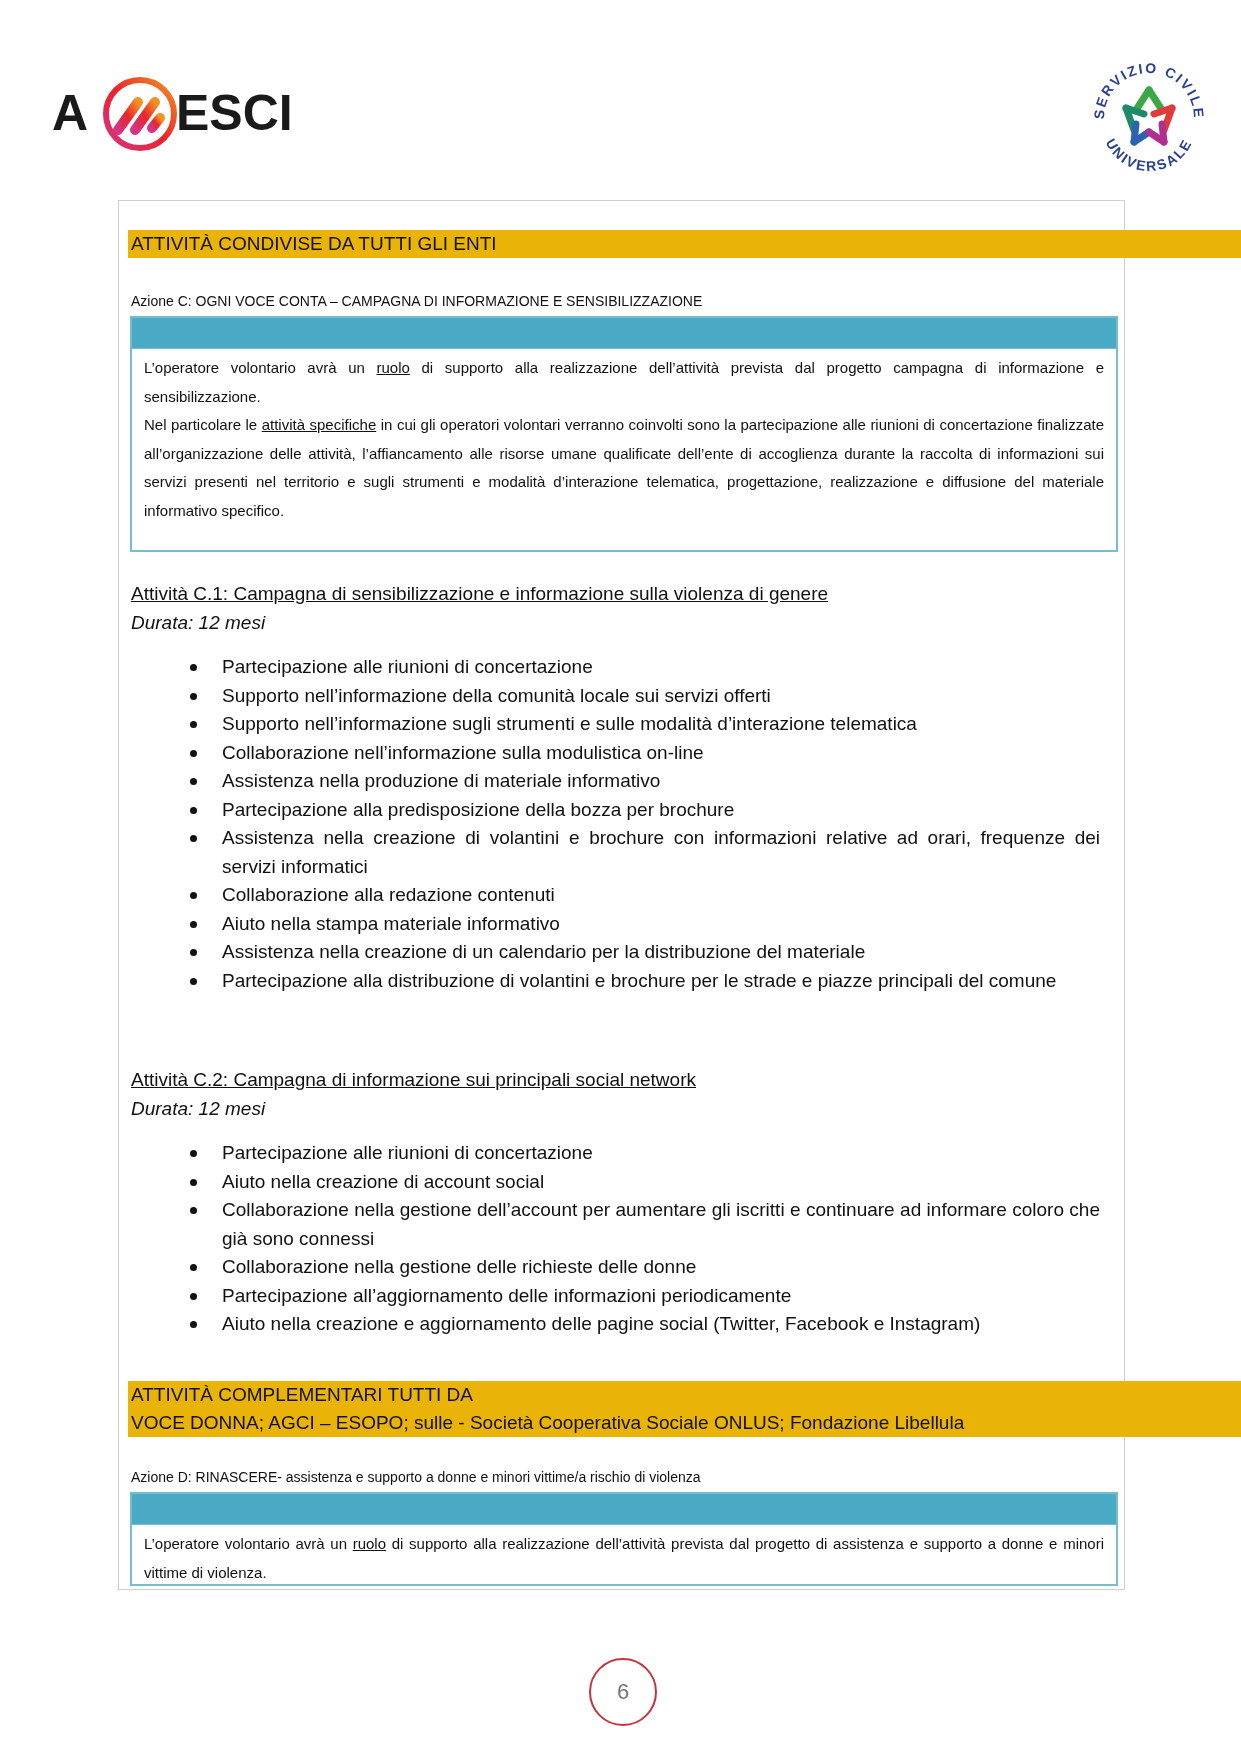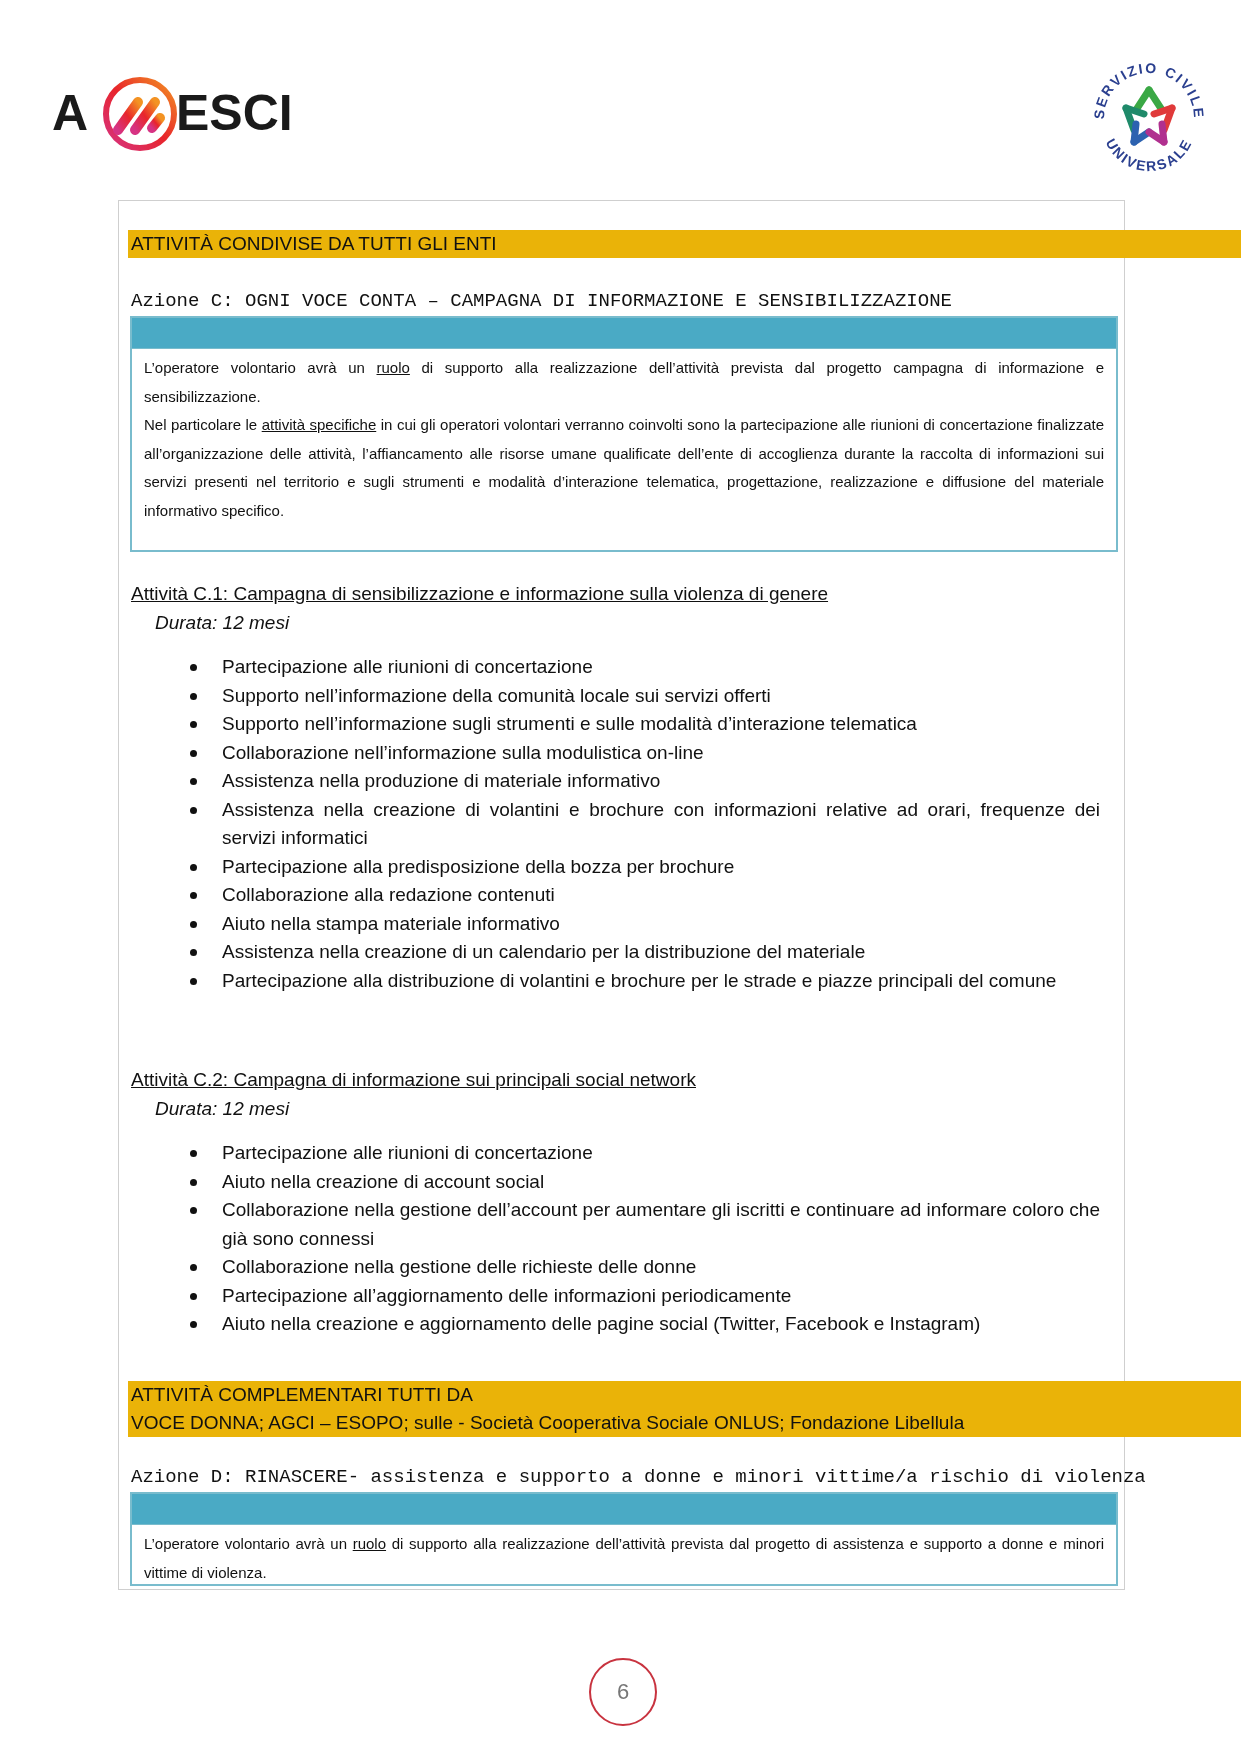--- a/index.html
+++ b/index.html
@@ -6,34 +6,34 @@
   body { width:1241px; height:1755px; position:relative; overflow:hidden;
          font-family:"Liberation Sans", sans-serif; color:#111; }
   .logo-amesci { position:absolute; left:52px; top:72px; width:270px; height:90px; }
   .logo-scu { position:absolute; left:1086px; top:52px; width:126px; height:126px; }
   .frame { position:absolute; left:118px; top:200px; width:1007px; height:1390px;
            border:1px solid #cfcfcf; box-sizing:border-box; }
   .band { position:absolute; left:128px; width:1173px; background:#eab308;
           font-size:19px; line-height:28px; padding-left:3px; box-sizing:border-box; }
   .band1 { top:230px; height:28px; }
   .band2 { top:1381px; height:56px; }
-  .heading { position:absolute; left:131px; font-size:19px; line-height:24px;font-family:Liberation Mono, monospace; }
+  .heading { position:absolute; left:131px; font-size:14px; line-height:24px; }
   .h-azC { top:289px; }
   .h-azD { top:1465px; }
   .box { position:absolute; left:130px; width:988px; border:2px solid #79bccd;
          box-sizing:border-box; background:#fff; }
   .box-head { height:30px; background:#4aaac5; border-bottom:1px solid #79bccd; }
   .boxC { top:316px; height:236px; }
   .boxD { top:1492px; height:94px; }
   .box-body { padding:5px 12px 0 12px; font-size:15px; line-height:28.5px;
               text-align:justify; }
   .u { text-decoration:underline; }
   .section { position:absolute; left:131px; width:985px; font-size:19px; }
   .sec-title { line-height:28.5px; text-decoration:underline; }
-  .durata { font-style:italic; line-height:28.5px;margin-left:24px; }
+  .durata { font-style:italic; line-height:28.5px; }
   ul.bullets { list-style:none; margin:16px; padding:0; }
   ul.bullets li { position:relative; padding-left:75px; line-height:28.5px;
                   text-align:justify; }
   ul.bullets li .dot { position:absolute; left:43px; top:11px; width:7px; height:7px;
                        border-radius:50%; background:#111; }
   .secC1 { top:580px; }
   .secC2 { top:1066px; }
   .page-num { position:absolute; left:589px; top:1658px; width:68px; height:68px;
               border:2px solid #c8333f; border-radius:50%; box-sizing:border-box;
               text-align:center; line-height:64px; font-size:22px; color:#777; }
@@ -108,22 +108,22 @@
 
 <div class="section secC1">
   <div class="sec-title">Attività C.1: Campagna di sensibilizzazione e informazione sulla violenza di genere</div>
   <div class="durata">Durata: 12 mesi</div>
   <ul class="bullets">
       <li><span class="dot"></span><span>Partecipazione alle riunioni di concertazione</span></li>
       <li><span class="dot"></span><span>Supporto nell’informazione della comunità locale sui servizi offerti</span></li>
       <li><span class="dot"></span><span>Supporto nell’informazione sugli strumenti e sulle modalità d’interazione telematica</span></li>
       <li><span class="dot"></span><span>Collaborazione nell’informazione sulla modulistica on-line</span></li>
       <li><span class="dot"></span><span>Assistenza nella produzione di materiale informativo</span></li>
+      <li><span class="dot"></span><span>Partecipazione alla predisposizione della bozza per brochure</span></li>
       <li><span class="dot"></span><span>Assistenza nella creazione di volantini e brochure con informazioni relative ad orari, frequenze dei servizi informatici</span></li>
-      <li><span class="dot"></span><span>Partecipazione alla predisposizione della bozza per brochure</span></li>
       <li><span class="dot"></span><span>Collaborazione alla redazione contenuti</span></li>
       <li><span class="dot"></span><span>Aiuto nella stampa materiale informativo</span></li>
       <li><span class="dot"></span><span>Assistenza nella creazione di un calendario per la distribuzione del materiale</span></li>
       <li><span class="dot"></span><span>Partecipazione alla distribuzione di volantini e brochure per le strade e piazze principali del comune</span></li>
     </ul>
 </div>
 
 <div class="section secC2">
   <div class="sec-title">Attività C.2: Campagna di informazione sui principali social network</div>
   <div class="durata">Durata: 12 mesi</div>

